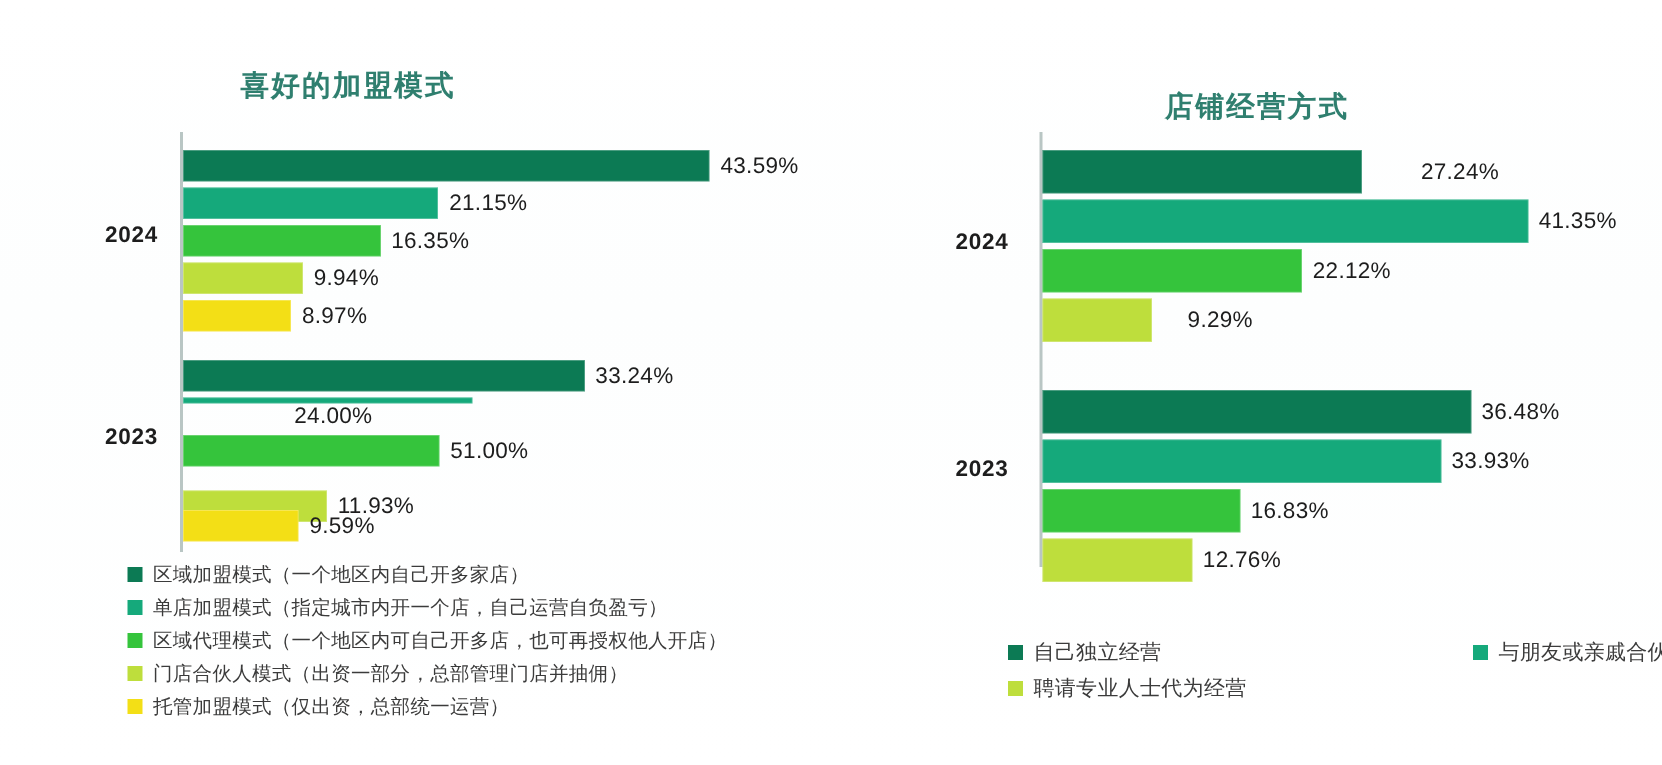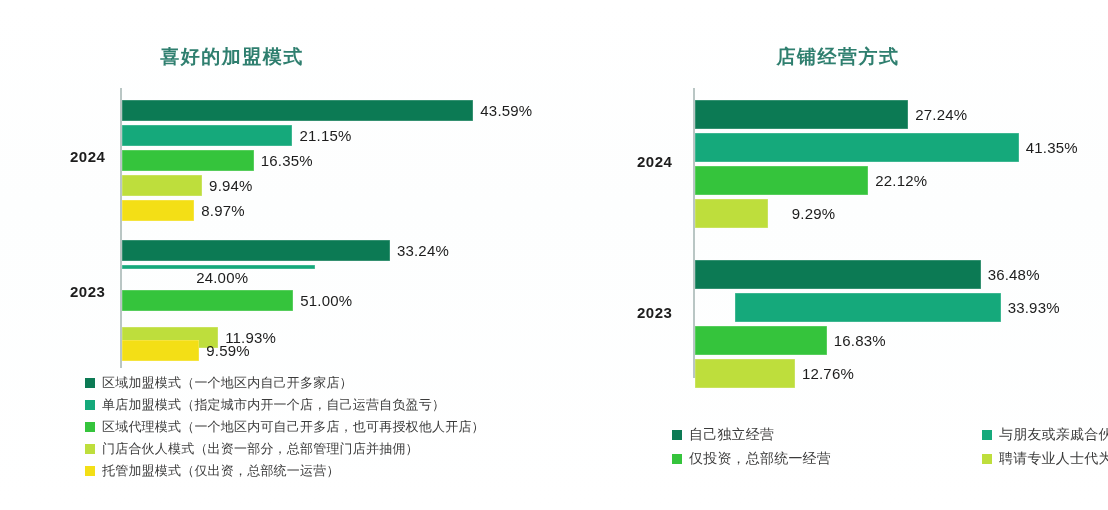--- a/index.html
+++ b/index.html
@@ -34,21 +34,21 @@
     top: 44px;
     width: 100%;
     text-align: center;
     font-size: 19px;
     font-weight: 700;
     color: #2f7f6f;
     letter-spacing: 1.5px;
     filter: blur(0.25px);
   }
   #panel-left .chart-title  { left: -58px; }
-  #panel-right .chart-title { left: -6px; }
+  #panel-right .chart-title { left: -6px; margin-top: 14px; }
 
   .plot {
     position: absolute;
   }
   #plot-left  { left: 120px; top: 88px;  width: 430px; height: 280px; }
   #plot-right { left: 113px; top: 88px;  width: 400px; height: 290px; }
 
   .axis-line {
     position: absolute;
     left: 0;
@@ -217,21 +217,21 @@
       </div>
   </div>
 
   <div class="panel" id="panel-right">
 
     <div class="chart-title">店铺经营方式</div>
 
     <div class="plot" id="plot-right">
       <div class="axis-line"></div>
       <div class="group" id="group-right-2024" style="top: 12px;">
-          <div class="bar-row" style="top: 0px; height: 29px;">
+          <div class="bar-row" style="top: 0px; height: 29px; gap: 32px;">
             <div class="bar" style="width: 213.289px; background: rgb(12, 122, 84);"></div>
             <span class="bar-value">27.24%</span>
           </div>
           <div class="bar-row" style="top: 33px; height: 29px;">
             <div class="bar" style="width: 323.771px; background: rgb(21, 169, 123);"></div>
             <span class="bar-value">41.35%</span>
           </div>
           <div class="bar-row" style="top: 66px; height: 29px;">
             <div class="bar" style="width: 173.2px; background: rgb(53, 196, 60);"></div>
             <span class="bar-value">22.12%</span>
@@ -239,21 +239,21 @@
           <div class="bar-row" style="top: 99px; height: 29px; gap: 17px;">
             <div class="bar" style="width: 72.7407px; background: rgb(190, 222, 60);"></div>
             <span class="bar-value">9.29%</span>
           </div>
         </div>
       <div class="group" id="group-right-2023" style="top: 172px;">
           <div class="bar-row" style="top: 0px; height: 29px;">
             <div class="bar" style="width: 285.638px; background: rgb(12, 122, 84);"></div>
             <span class="bar-value">36.48%</span>
           </div>
-          <div class="bar-row" style="top: 33px; height: 29px; margin-left: 40px;">
+          <div class="bar-row" style="top: 33px; height: 29px;">
             <div class="bar" style="width: 265.672px; background: rgb(21, 169, 123);"></div>
             <span class="bar-value">33.93%</span>
           </div>
           <div class="bar-row" style="top: 66px; height: 29px;">
             <div class="bar" style="width: 131.779px; background: rgb(53, 196, 60);"></div>
             <span class="bar-value">16.83%</span>
           </div>
           <div class="bar-row" style="top: 99px; height: 29px;">
             <div class="bar" style="width: 99.9108px; background: rgb(190, 222, 60);"></div>
             <span class="bar-value">12.76%</span>
@@ -268,22 +268,18 @@
   <div class="legend" id="legend-right">
       <div class="legend-row">
         <span class="swatch" style="background: rgb(12, 122, 84);"></span>
         <span class="legend-text">自己独立经营</span>
       </div>
       <div class="legend-row">
         <span class="swatch" style="background: rgb(21, 169, 123);"></span>
         <span class="legend-text">与朋友或亲戚合伙经营</span>
       </div>
       <div class="legend-row">
-        <span class="swatch" style="background: rgb(53, 196, 60);"></span>
-        <span class="legend-text">仅投资，总部统一经营</span>
-      </div>
-      <div class="legend-row">
         <span class="swatch" style="background: rgb(190, 222, 60);"></span>
         <span class="legend-text">聘请专业人士代为经营</span>
       </div>
     </div>
 
 </div>
 
 </body></html>

